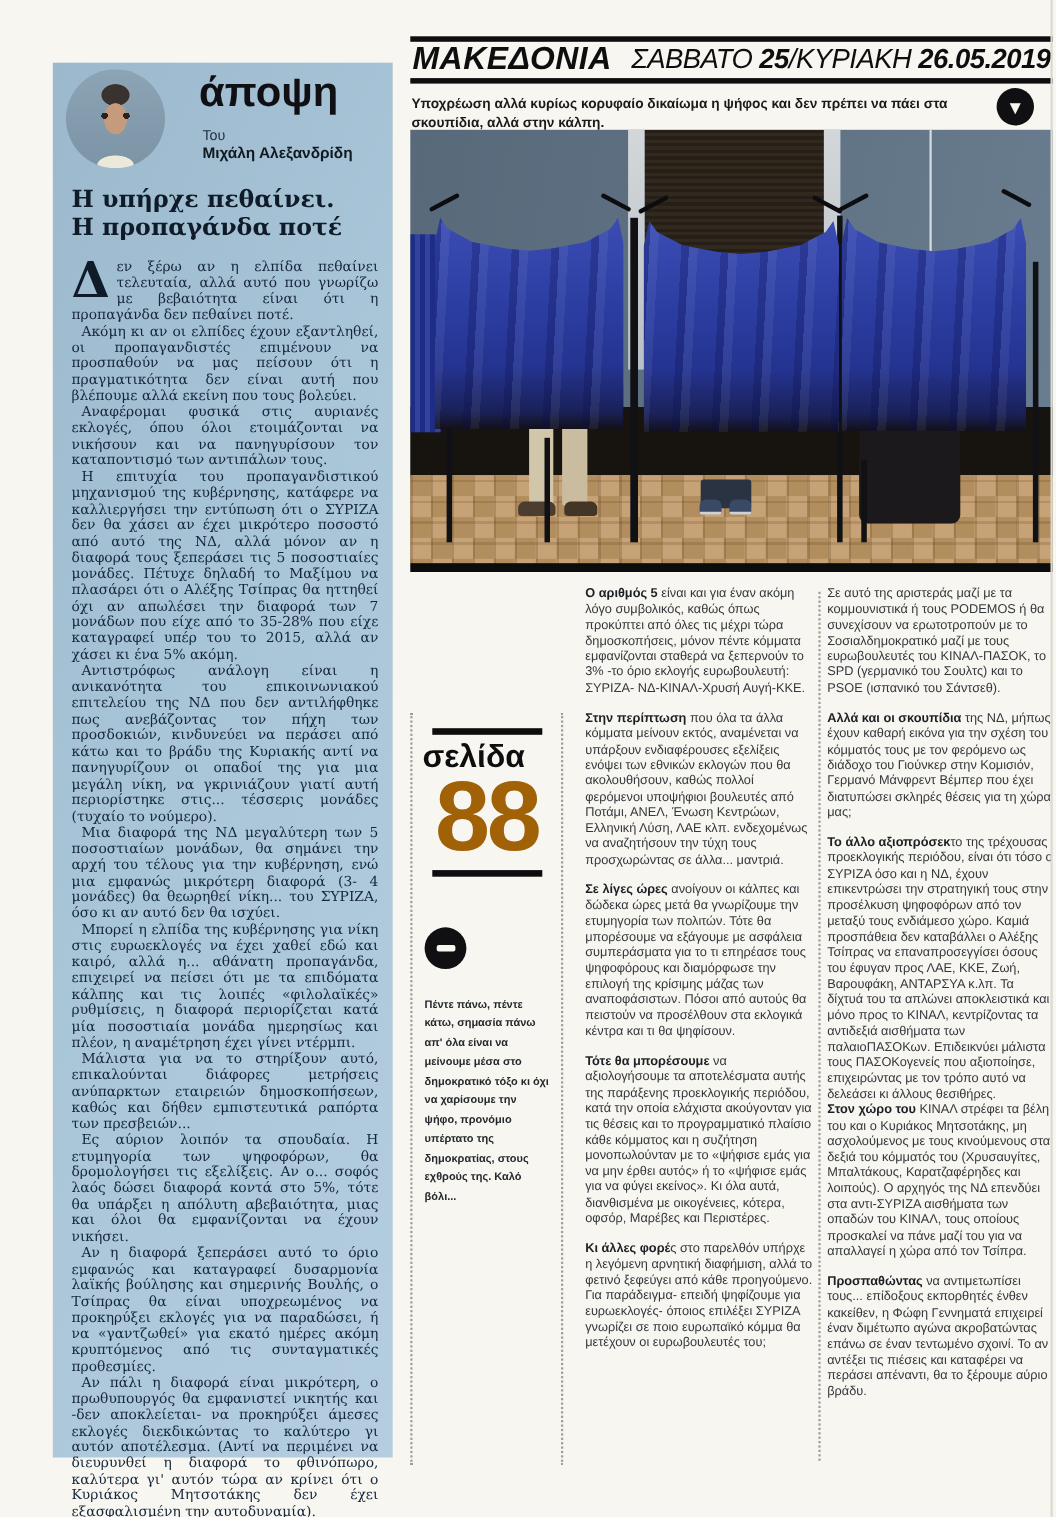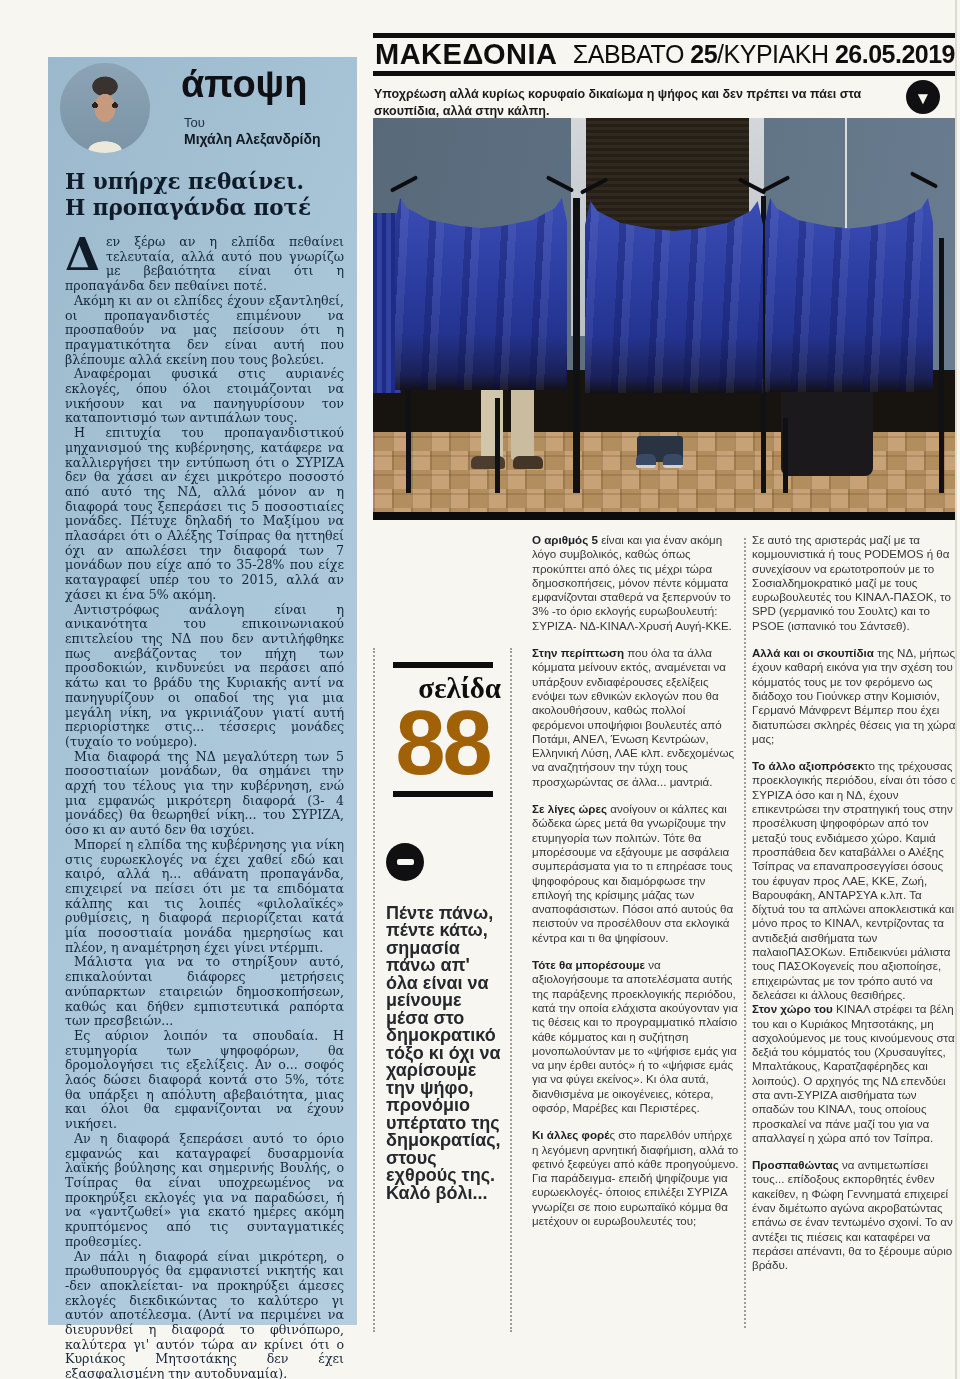--- a/index.html
+++ b/index.html
@@ -1,21 +1,21 @@
 <!DOCTYPE html>
 <html><head>
 <meta charset="utf-8">
 <style>
   html,body{margin:0;padding:0;background:#e9e7e1;}
   .page{position:relative;width:960px;height:1379px;background:#f7f6f1;overflow:hidden;
         font-family:"Liberation Sans",sans-serif;}
   .page::after{content:"";position:absolute;right:3px;top:0;width:2px;height:100%;background:#dcd9d0;}
 
   
-  .masthead{position:absolute;left:373px;top:33px;width:584px;border-top:5px solid #0e0e0e;border-bottom:5px solid #0e0e0e;}
+  .masthead{position:absolute;left:373px;top:33px;width:584px;border-top:5px solid #0e0e0e;border-bottom:5px solid #0e0e0e;font-style:italic;}
   .mast-row{display:flex;justify-content:space-between;align-items:center;height:33px;padding:0 2px;}
   .brand{font-size:29px;font-weight:800;letter-spacing:.5px;color:#0e0e0e;}
   .edition-date{font-size:25px;color:#0e0e0e;letter-spacing:-.5px;}
   .edition-date b{font-weight:800;}
 
   
   .photo-caption{position:absolute;left:374px;top:86px;width:505px;font-size:12.5px;font-weight:700;
                  color:#1a1a1a;line-height:1.35;}
   .photo-caption p{margin:0;}
   .caption-icon{position:absolute;left:906px;top:80px;width:34px;height:34px;border-radius:50%;
@@ -71,27 +71,27 @@
     text-align:justify;}
   .op-body p{margin:0;}
   .op-body p + p{text-indent:9px;}
   .dropcap{float:left;font-size:45px;line-height:34px;font-weight:700;padding:3px 6px 0 0;color:#0f1b29;}
 
   
   .pagebox{position:absolute;left:373px;top:648px;width:139px;height:684px;
     border-left:2px dotted #9d9c96;border-right:2px dotted #9d9c96;box-sizing:border-box;
     padding:14px 9px 0 9px;}
   .pb-rule{width:100px;height:6px;background:#0d0d0d;margin:0 auto;}
-  .pb-label{text-align:right;font-size:29px;font-weight:800;color:#0e0e0e;margin:4px 0 0 0;font-family:Liberation Serif, serif;}
+  .pb-label{text-align:left;font-size:29px;font-weight:800;color:#0e0e0e;margin:4px 0 0 0;}
   .pb-number{text-align:center;font-size:90px;font-weight:900;letter-spacing:-3px;color:#a16207;
     line-height:.82;margin:2px 0 10px 0;}
   .pb-icon{width:38px;height:38px;border-radius:50%;background:#101012;margin:46px 0 0 2px;
     display:flex;align-items:center;justify-content:center;}
   .pb-icon .minus{width:17px;height:6px;border-radius:2px;background:#f7f6f1;}
-  .pullquote{margin:24px 0 0 2px;font-size:18px;font-weight:800;line-height:17.5px;color:#25282d;}
+  .pullquote{margin:24px 0 0 2px;font-size:10px;font-weight:800;line-height:17.5px;color:#25282d;}
 
   
   .newscol{position:absolute;top:533px;font-size:11.6px;line-height:14.3px;color:#34373b;}
   .newscol p{margin:0 0 13px 0;}
   .newscol p.no-gap{margin-bottom:0;}
   .newscol b{font-weight:800;color:#1c1f23;}
   .col3{left:532px;width:208px;}
   .col4{left:752px;width:205px;}
   .col-divider{position:absolute;left:744px;top:538px;height:790px;border-left:2px dotted #9d9c96;}
 </style>

